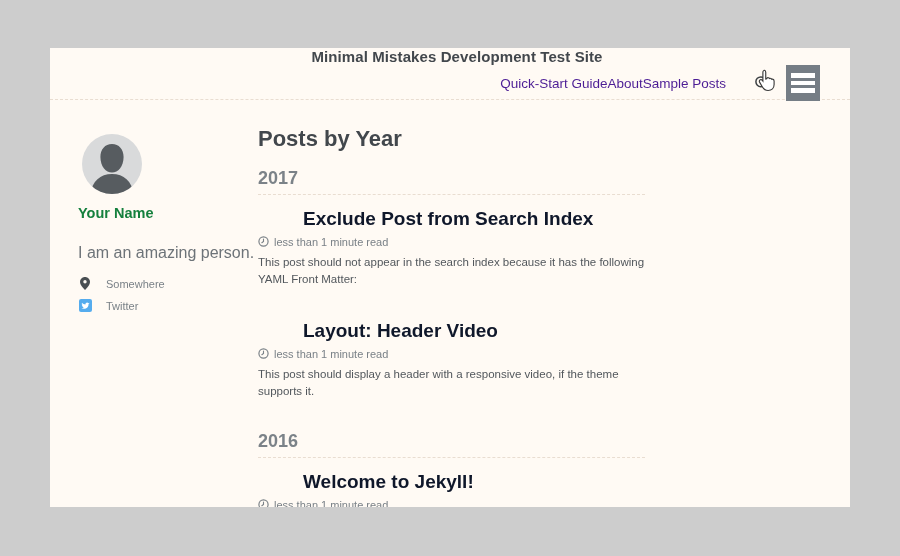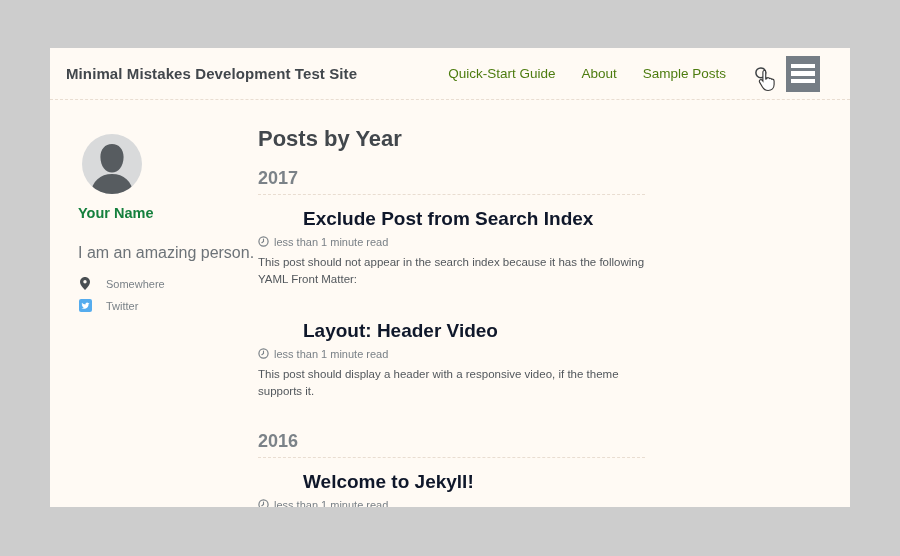--- a/index.html
+++ b/index.html
@@ -13,30 +13,31 @@
   .page {
     position:absolute; left:50px; top:48px;
     width:800px; height:459px;
     background:#fffaf4;
     overflow:hidden;
   }
   
   .masthead {
     height:52px;
     display:flex; align-items:center;
-    padding:0 30px 0 16px;
+    padding:0 30px 0 44px;
     border-bottom:1px dashed #e9ddd1;
+    flex-direction:column;
   }
   .site-title {
     font-size:15px; font-weight:bold; color:#42474c; letter-spacing:.1px;
     cursor:pointer;
   }
   .masthead nav { margin-left:auto; display:flex; align-items:center; }
   .nav-link {
-    font-size:13.5px; color:#4d7c0f; text-decoration:none; margin-left:26px;
+    font-size:13.5px; color:#4c1d95; text-decoration:none; 
     cursor:pointer;
   }
   .search-btn { margin-left:28px; display:flex; cursor:pointer; }
   .menu-btn {
     margin-left:16px; width:34px; height:36px;
     background:#757d85; border:none; cursor:pointer;
     display:flex; flex-direction:column; justify-content:center; gap:3px;
     padding:0 5px;
   }
   .menu-btn .bar { display:block; height:4.5px; background:#ffffff; width:100%; }

